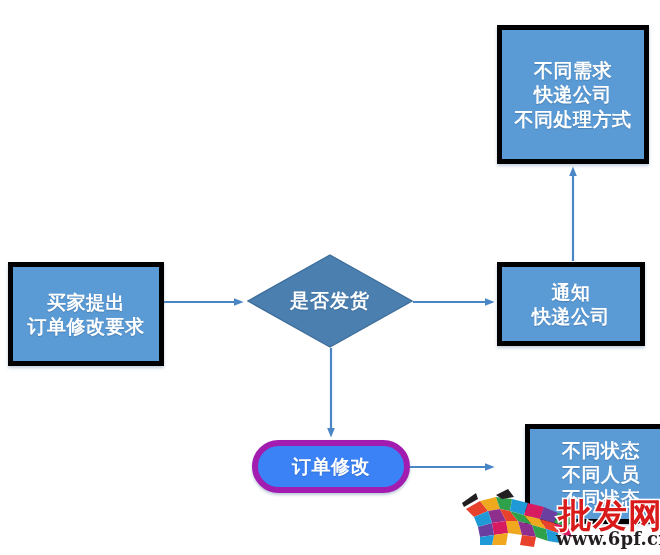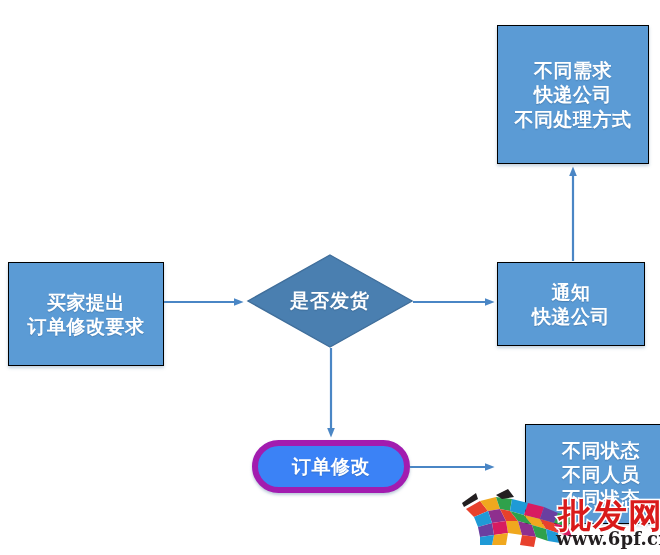--- a/index.html
+++ b/index.html
@@ -40,21 +40,21 @@
   }
   .node .lines {
     display: block;
     width: 100%;
   }
   .node .ln { display: block; white-space: nowrap; }
 
   
   .rect {
     background: #5b9bd5;
-    border: 1px solid #000000;
+    border: 5px solid #000000;
     box-shadow: 0 2px 3px rgba(120,150,180,0.45);
   }
 
   
   .stadium {
     background: #3b82f6;
     border: 6px solid #a21caf;
     border-radius: 40px;
     box-shadow: 0 2px 3px rgba(120,150,180,0.5);
   }

